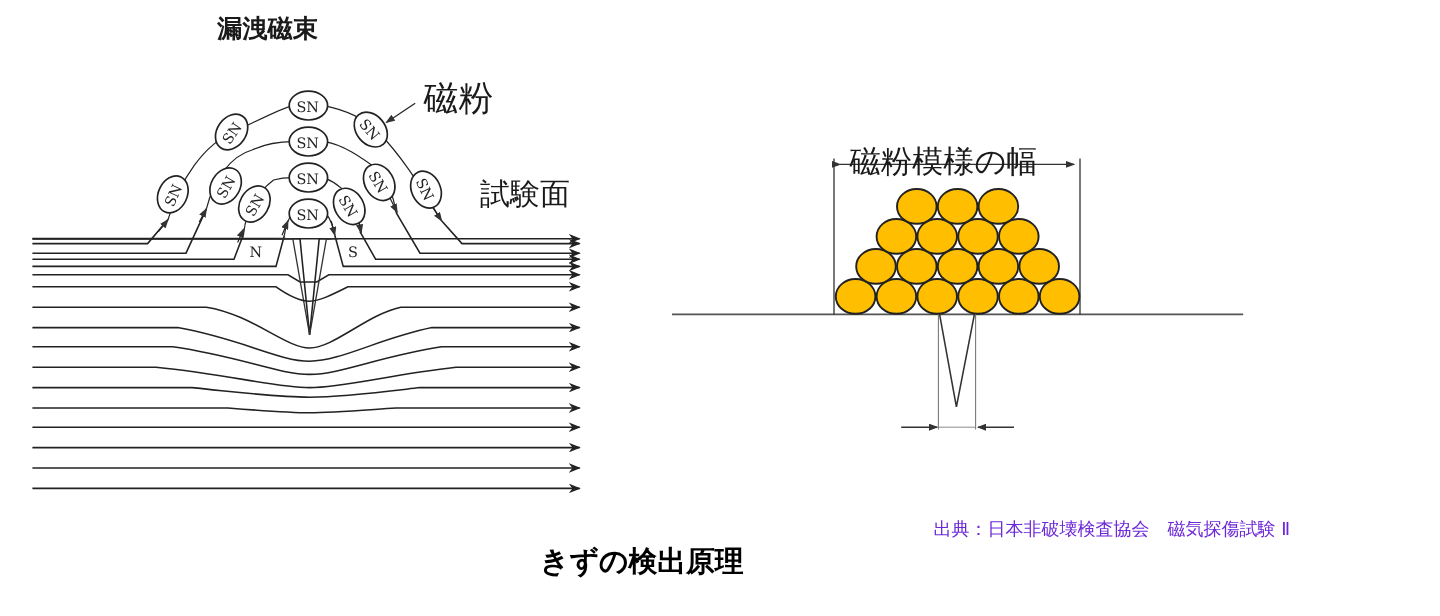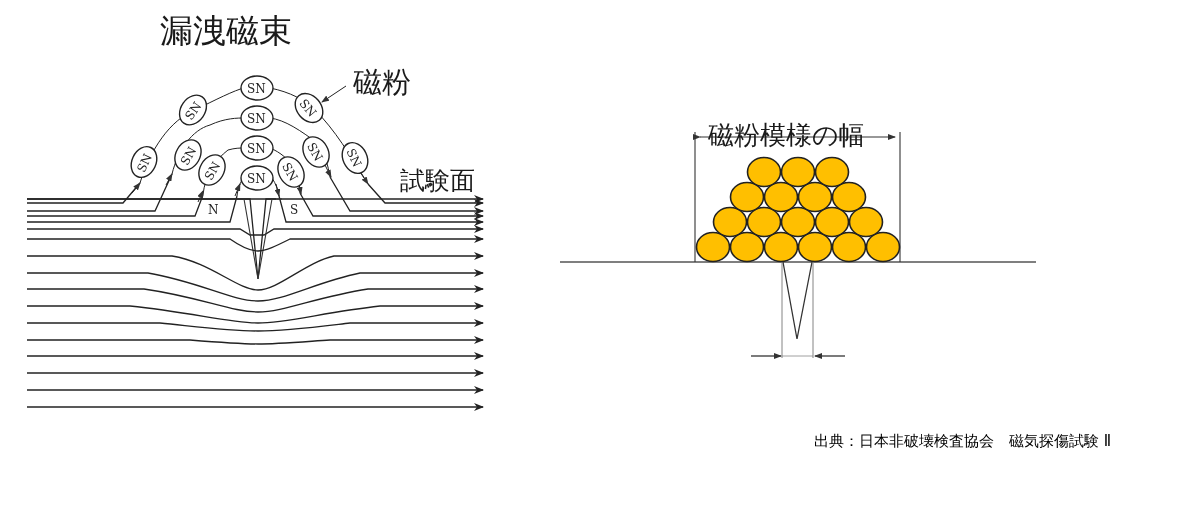--- a/index.html
+++ b/index.html
@@ -1,25 +1,25 @@
 <!DOCTYPE html>
 <html><head>
 <meta charset="utf-8">
 <style>
   html, body { margin: 0; padding: 0; background: #ffffff; }
   body { width: 1200px; height: 513px; position: relative; overflow: hidden;
          font-family: "DejaVu Sans", "Liberation Sans", sans-serif; color: #111; }
   #stage { position: absolute; left: 0; top: 0; width: 1200px; height: 513px; }
   .lbl { position: absolute; white-space: nowrap; color: #1a1a1a; line-height: 1; }
-  .lbl-leak   { left: 160px; top: 14px; font-size: 33px; }
+  .lbl-leak   { left: 181px; top: 14px; font-size: 21px; font-weight: bold; }
   .lbl-powder { left: 353px; top: 68px; font-size: 29px; }
-  .lbl-surface{ left: 400px; top: 168px; font-size: 25px; }
+  .lbl-surface{ left: 400px; top: 149px; font-size: 25px; }
   .lbl-pattern{ left: 708px; top: 90px; font-size: 26px; margin-top: 32px; }
   .lbl-crack  { left: 740px; top: 373px; font-size: 27px; }
-  .lbl-source { left: 814px; top: 434px; font-size: 15px; color: #000000; }
+  .lbl-source { left: 778px; top: 434px; font-size: 15px; color: #6d28d9; }
   .lbl-caption{ left: 450px; top: 456px; font-size: 24px; font-weight: bold; color: #000; }
   svg text.pole { font-family: "DejaVu Serif", "Liberation Serif", serif; font-size: 12px; fill: #222; }
 </style>
 </head>
 <body>
 
 <div id="stage">
   <svg width="1200" height="513" viewBox="0 0 1200 513" xmlns="http://www.w3.org/2000/svg">
     <defs>
       <marker id="arr" markerWidth="10" markerHeight="8" refX="9" refY="4" orient="auto" markerUnits="userSpaceOnUse">
@@ -189,13 +189,14 @@
       </g>
     </g>
   </svg>
 
   
   <div class="lbl lbl-leak">漏洩磁束</div>
   <div class="lbl lbl-powder">磁粉</div>
   <div class="lbl lbl-surface">試験面</div>
   <div class="lbl lbl-pattern">磁粉模様の幅</div>
   <div class="lbl lbl-source">出典：日本非破壊検査協会　磁気探傷試験 Ⅱ</div>
+  <div class="lbl lbl-caption">きずの検出原理</div>
 </div>
 
 </body></html>

